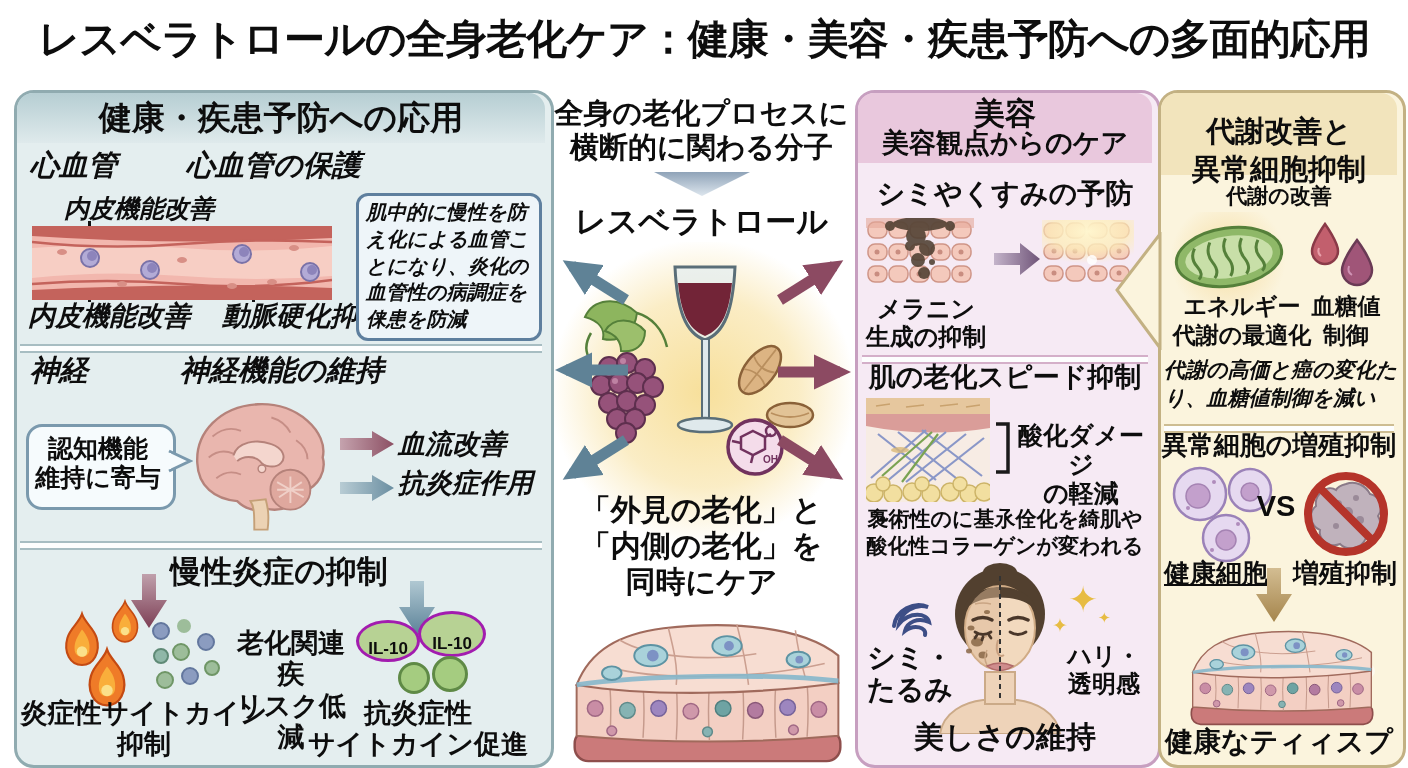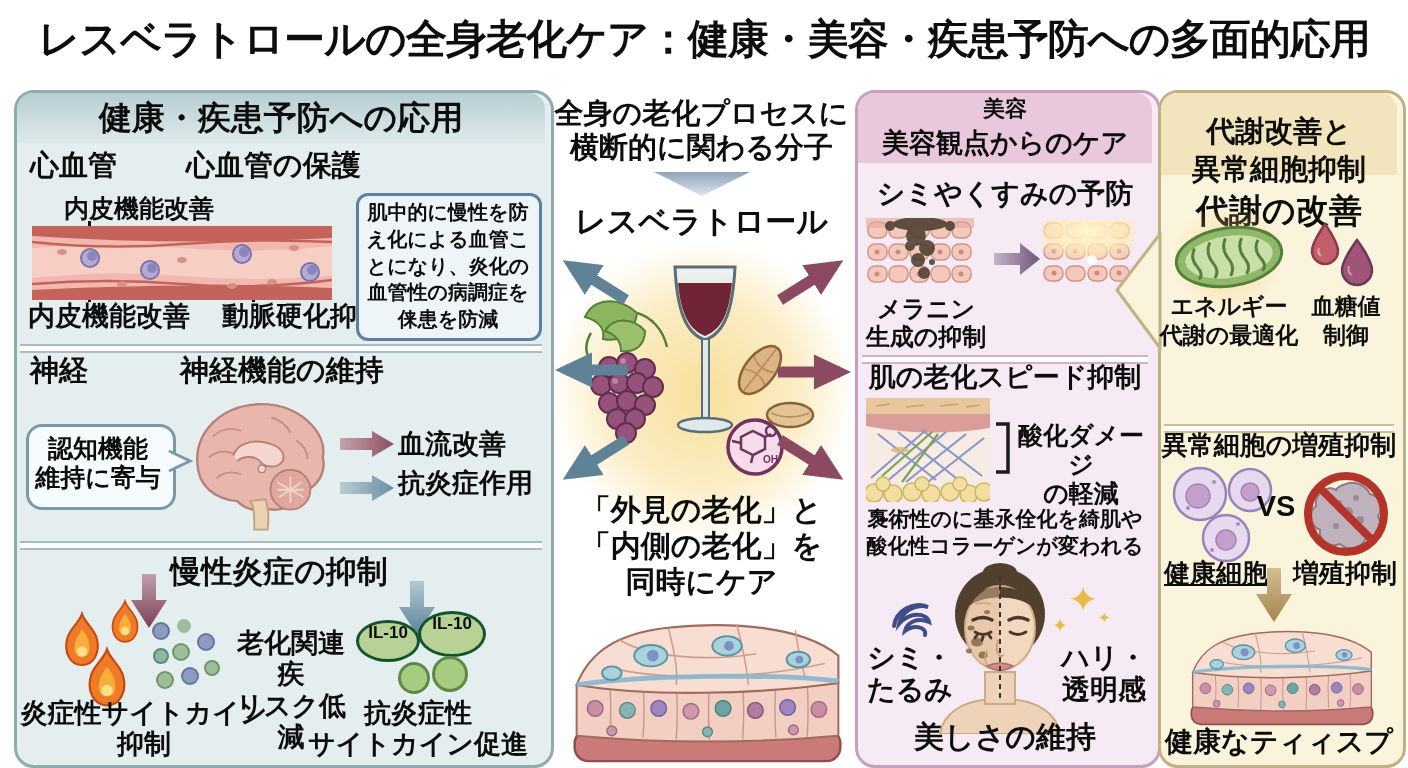--- a/index.html
+++ b/index.html
@@ -1,28 +1,28 @@
 <!DOCTYPE html>
 <html><head>
 <meta charset="utf-8">
 <style>
   html,body{margin:0;padding:0;}
   body{width:1408px;height:768px;background:#ffffff;font-family:"Liberation Sans","DejaVu Sans",sans-serif;font-weight:800;color:#0d0d0d;}
   #root{position:relative;width:1408px;height:768px;overflow:hidden;background:#fff;}
   .abs{position:absolute;}
   .t{position:absolute;white-space:pre-line;text-align:center;line-height:1.16;color:#0d0d0d;}
-  .tl{text-align:center;}
+  .tl{text-align:left;font-style:italic;}
   .panel{position:absolute;border-radius:20px;}
   .hdrband{position:absolute;border-radius:16px 16px 0 0;}
   .divider{position:absolute;height:5px;background:#fdfefe;}
   .div-teal{border-top:2px solid #a7bdc2;border-bottom:2px solid #a7bdc2;}
   .div-pink{border-top:2px solid #d4afc9;border-bottom:2px solid #d4afc9;}
   .div-tan{border-top:2px solid #cdbd92;border-bottom:2px solid #cdbd92;}
   .tick{position:absolute;width:3px;background:#111;}
-  .oval{position:absolute;border-radius:50%;background:#b7d294;border:3px solid #14532d;display:flex;align-items:flex-start;justify-content:center;font-size:17px;}
+  .oval{position:absolute;border-radius:50%;background:#b7d294;border:3px solid #a21caf;display:flex;align-items:flex-end;justify-content:center;font-size:17px;}
   .gdot{position:absolute;border-radius:50%;background:#a5cc80;border:3px solid #5f8a46;}
   .sparkle{position:absolute;color:#e7bc43;line-height:1;}
   svg{display:block;}
 </style>
 </head>
 <body>
 
 <div id="root">
 
   <div class="t" style="left:0;top:16px;width:1408px;font-size:41px;font-weight:900;letter-spacing:-1px;">レスベラトロールの全身老化ケア：健康・美容・疾患予防への多面的応用</div>
@@ -307,21 +307,21 @@
       <ellipse cx="243" cy="62" rx="12" ry="8" fill="#a9d2da"></ellipse>
       <ellipse cx="52" cy="76" rx="10" ry="7" fill="#a9d2da"></ellipse>
     </g>
     <circle cx="94" cy="58" r="6" fill="#7d92c4"></circle>
       <circle cx="172" cy="48" r="5" fill="#7d92c4"></circle>
       <circle cx="244" cy="62" r="4" fill="#7d92c4"></circle>
   </svg>
 
   <div class="panel" style="left:855px;top:90px;width:300px;height:672px;background:#f6eaf4;border:3px solid #c79fc0;"></div>
   <div class="hdrband" style="left:858px;top:93px;width:294px;height:70px;background:#e9c8dd;"></div>
-  <div class="t" style="left:855px;top:96px;width:300px;font-size:22px;">美容</div>
+  <div class="t" style="left:855px;top:96px;width:300px;font-size:31px;">美容</div>
   <div class="t" style="left:855px;top:128px;width:300px;font-size:27px;">美容観点からのケア</div>
 
   <div class="t" style="left:855px;top:178px;width:300px;font-size:28px;">シミやくすみの予防</div>
 
   <svg class="abs" style="left:866px;top:218px;" width="108" height="70" viewBox="0 0 108 70">
     <g stroke="#cf9587" stroke-width="1.5" fill="#f4c9bc">
       <rect x="2" y="4" width="19" height="16" rx="7"></rect>
         <rect x="23" y="4" width="19" height="16" rx="7"></rect>
         <rect x="44" y="4" width="19" height="16" rx="7"></rect>
         <rect x="65" y="4" width="19" height="16" rx="7"></rect>
@@ -487,34 +487,34 @@
 
   <svg class="abs" style="left:888px;top:594px;" width="52" height="46" viewBox="0 0 52 46">
     <path d="M6,32 C8,16 26,7 40,13 C26,9 13,19 11,30 C22,17 39,19 41,28 C30,23 19,28 17,37 C26,30 39,33 37,41" fill="none" stroke="#3d4e86" stroke-width="4" stroke-linecap="round"></path>
   </svg>
   <div class="sparkle" style="left:1068px;top:582px;font-size:36px;">✦</div>
   <div class="sparkle" style="left:1052px;top:616px;font-size:19px;">✦</div>
   <div class="sparkle" style="left:1098px;top:610px;font-size:15px;">✦</div>
 
   <div class="t" style="left:858px;top:642px;width:104px;font-size:28px;">シミ・
 たるみ</div>
-  <div class="t" style="left:1052px;top:642px;width:104px;font-size:28px;text-align:center;">ハリ・
+  <div class="t" style="left:1052px;top:642px;width:104px;font-size:24px;text-align:center;">ハリ・
 透明感</div>
   <div class="t" style="left:855px;top:720px;width:300px;font-size:30px;">美しさの維持</div>
 
   <div class="panel" style="left:1158px;top:90px;width:242px;height:672px;background:#fbf4dd;border:3px solid #c3b183;"></div>
   <div class="hdrband" style="left:1161px;top:93px;width:236px;height:82px;background:#f2e4bc;"></div>
   <div class="t" style="left:1158px;top:97px;width:242px;font-size:29px;line-height:1.3;margin-top:16px;">代謝改善と
 異常細胞抑制</div>
 
   <svg class="abs" style="left:1112px;top:232px;" width="52" height="118" viewBox="0 0 52 118">
     <polygon points="48,2 48,116 5,58" fill="#fbf4dd" stroke="#c3b183" stroke-width="3"></polygon>
   </svg>
 
-  <div class="t" style="left:1158px;top:192px;width:242px;font-size:33px;">代謝の改善</div>
+  <div class="t" style="left:1158px;top:184px;width:242px;font-size:21px;">代謝の改善</div>
 
   <div class="abs" style="left:1160px;top:212px;width:136px;height:94px;background:radial-gradient(circle,rgba(242,205,120,0.6) 0%,rgba(242,205,120,0) 70%);"></div>
   <svg class="abs" style="left:1170px;top:220px;" width="118" height="74" viewBox="0 0 118 74">
     <g transform="rotate(-8 59 37)">
       <ellipse cx="59" cy="37" rx="53" ry="29" fill="#8fb868" stroke="#55803a" stroke-width="3"></ellipse>
       <ellipse cx="59" cy="37" rx="44" ry="21" fill="#c8dfa8"></ellipse>
       <g stroke="#55803a" stroke-width="3" fill="none">
         <path d="M26,24 q-6,9 0,18 q6,9 0,13"></path>
         <path d="M42,20 q-6,10 0,20 q6,10 0,16"></path>
         <path d="M58,18 q-6,10 0,20 q6,10 0,18"></path>
@@ -524,25 +524,27 @@
     </g>
   </svg>
 
   <svg class="abs" style="left:1308px;top:222px;" width="72" height="68" viewBox="0 0 72 68">
     <path d="M17,2 C17,2 4,20 4,29 a13,13 0 0 0 26,0 C30,20 17,2 17,2 Z" fill="#c25f6d" stroke="#8a3a48" stroke-width="2.5"></path>
     <path d="M49,18 C49,18 34,38 34,48 a15,15 0 0 0 30,0 C64,38 49,18 49,18 Z" fill="#a05578" stroke="#6a3a55" stroke-width="2.5"></path>
     <path d="M11,26 q-2,5 2,8" stroke="#e8a0aa" stroke-width="2" fill="none"></path>
     <path d="M41,44 q-2,6 3,9" stroke="#cf93b4" stroke-width="2" fill="none"></path>
   </svg>
 
-  <div class="t" style="left:1158px;top:292px;width:142px;font-size:23px;line-height:1.27;">エネルギー
+  <div class="t" style="left:1158px;top:292px;width:142px;font-size:23px;line-height:1.27;padding-left:13px;">エネルギー
 代謝の最適化</div>
   <div class="t" style="left:1298px;top:292px;width:96px;font-size:23px;line-height:1.27;">血糖値
 制御</div>
 
+  <div class="t tl" style="left:1164px;top:356px;width:234px;font-size:21px;line-height:1.35;">代謝の高価と癌の変化た
+り、血糖値制御を減い</div>
 
   <div class="divider div-tan" style="left:1164px;top:424px;width:230px;"></div>
 
   <div class="t" style="left:1158px;top:430px;width:242px;font-size:26px;">異常細胞の増殖抑制</div>
 
   <svg class="abs" style="left:1168px;top:466px;" width="112" height="100" viewBox="0 0 112 100">
     <g fill="#e6d9f0" stroke="#9b82b8" stroke-width="2.5">
       <circle cx="32" cy="28" r="26"></circle>
         <circle cx="82" cy="24" r="21"></circle>
         <circle cx="58" cy="72" r="23"></circle>

